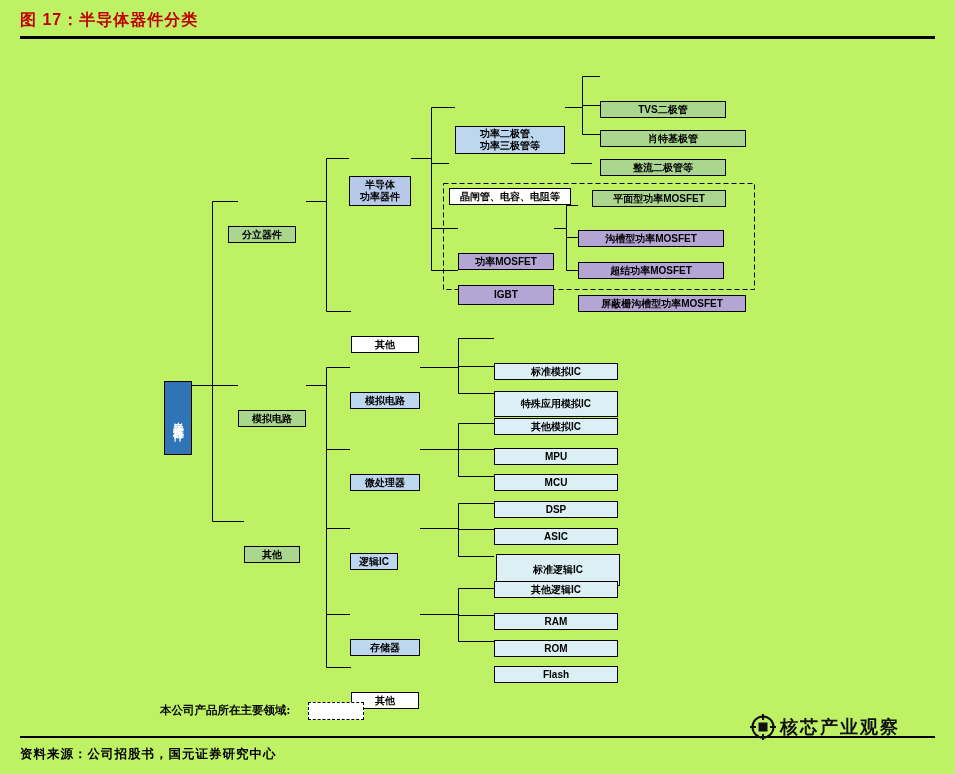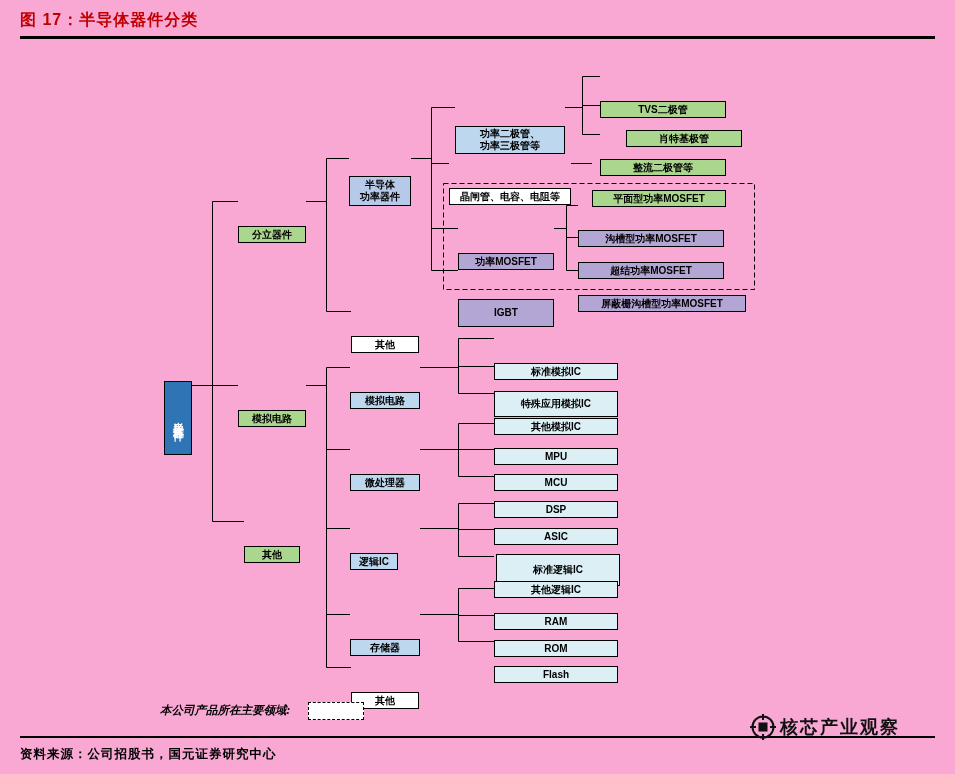--- a/index.html
+++ b/index.html
@@ -1,17 +1,17 @@
 <!DOCTYPE html>
 <html><head>
 <meta charset="utf-8">
 <style>
   html,body { margin:0; padding:0; background:#ffffff; }
   #canvas {
-    position:relative; width:955px; height:774px; background:#f9a8d4;
+    position:relative; width:955px; height:774px; background:#bef264;
     font-family:"Liberation Sans", sans-serif; overflow:hidden;
   }
   .fig-title {
     position:absolute; left:20px; top:10px; font-size:16px; font-weight:bold;
     color:#c00000; letter-spacing:1px;
   }
   .title-rule {
     position:absolute; left:20px; top:36px; width:915px; height:0;
     border-top:3px solid #000;
   }
@@ -39,21 +39,21 @@
   .vertical {
     writing-mode:vertical-lr; text-orientation:upright;
     letter-spacing:2px; font-size:11px;
   }
   #connectors {
     position:absolute; left:0; top:0; width:955px; height:774px; z-index:1;
   }
   #connectors path, #connectors rect { stroke:#000; fill:none; stroke-width:1; }
   .legend-label {
     position:absolute; left:160px; top:703px; font-size:11.5px; font-weight:bold;
-    color:#000; font-family:"Liberation Serif", serif;font-style:italic;
+    color:#000; font-family:"Liberation Serif", serif;
   }
   .legend-box {
     position:absolute; left:308px; top:702px; width:54px; height:16px;
     border:1px dashed #000; background:#fff; z-index:2;
   }
   .logo {
     position:absolute; left:750px; top:714px; display:flex; align-items:center;
     z-index:3; gap:4px;
   }
   .logo-text {
@@ -133,36 +133,36 @@
     <path d="M458.5 588.5 V641.5"></path>
     <path d="M458.5 588.5 H494"></path>
     <path d="M458.5 615.5 H494"></path>
     <path d="M458.5 641.5 H494"></path>
 
     <rect x="443.5" y="183.5" width="311" height="106" stroke-dasharray="5 3"></rect>
   </svg>
 
   <div class="node blue vertical" style="left:164px;top:348px;width:28px;height:74px">半导体器件</div>
 
-  <div class="node green" style="left:238px;top:193px;width:68px;height:17px">分立器件</div>
+  <div class="node green" style="left:228px;top:193px;width:68px;height:17px">分立器件</div>
   <div class="node green" style="left:238px;top:377px;width:68px;height:17px">模拟电路</div>
   <div class="node green" style="left:244px;top:513px;width:56px;height:17px">其他</div>
 
   <div class="node peri" style="left:349px;top:143px;width:62px;height:30px">半导体
 功率器件</div>
   <div class="node whitebx" style="left:351px;top:303px;width:68px;height:17px">其他</div>
 
   <div class="node lblue" style="left:455px;top:93px;width:110px;height:28px">功率二极管、
 功率三极管等</div>
   <div class="node whitebx" style="left:449px;top:155px;width:122px;height:17px">晶闸管、电容、电阻等</div>
   <div class="node purple" style="left:458px;top:220px;width:96px;height:17px">功率MOSFET</div>
-  <div class="node purple" style="left:458px;top:266px;width:96px;height:28px">IGBT</div>
+  <div class="node purple" style="left:458px;top:252px;width:96px;height:20px">IGBT</div>
 
   <div class="node green" style="left:600px;top:68px;width:126px;height:17px">TVS二极管</div>
-  <div class="node green" style="left:626px;top:97px;width:116px;height:17px">肖特基极管</div>
+  <div class="node green" style="left:600px;top:97px;width:146px;height:17px">肖特基极管</div>
   <div class="node green" style="left:600px;top:126px;width:126px;height:17px">整流二极管等</div>
   <div class="node green" style="left:592px;top:157px;width:134px;height:17px">平面型功率MOSFET</div>
   <div class="node purple" style="left:578px;top:197px;width:146px;height:17px">沟槽型功率MOSFET</div>
   <div class="node purple" style="left:578px;top:229px;width:146px;height:17px">超结功率MOSFET</div>
   <div class="node purple" style="left:578px;top:262px;width:168px;height:17px">屏蔽栅沟槽型功率MOSFET</div>
 
   <div class="node lblue" style="left:350px;top:359px;width:70px;height:17px">模拟电路</div>
   <div class="node lblue" style="left:350px;top:441px;width:70px;height:17px">微处理器</div>
   <div class="node lblue" style="left:350px;top:520px;width:48px;height:17px">逻辑IC</div>
   <div class="node lblue" style="left:350px;top:606px;width:70px;height:17px">存储器</div>

